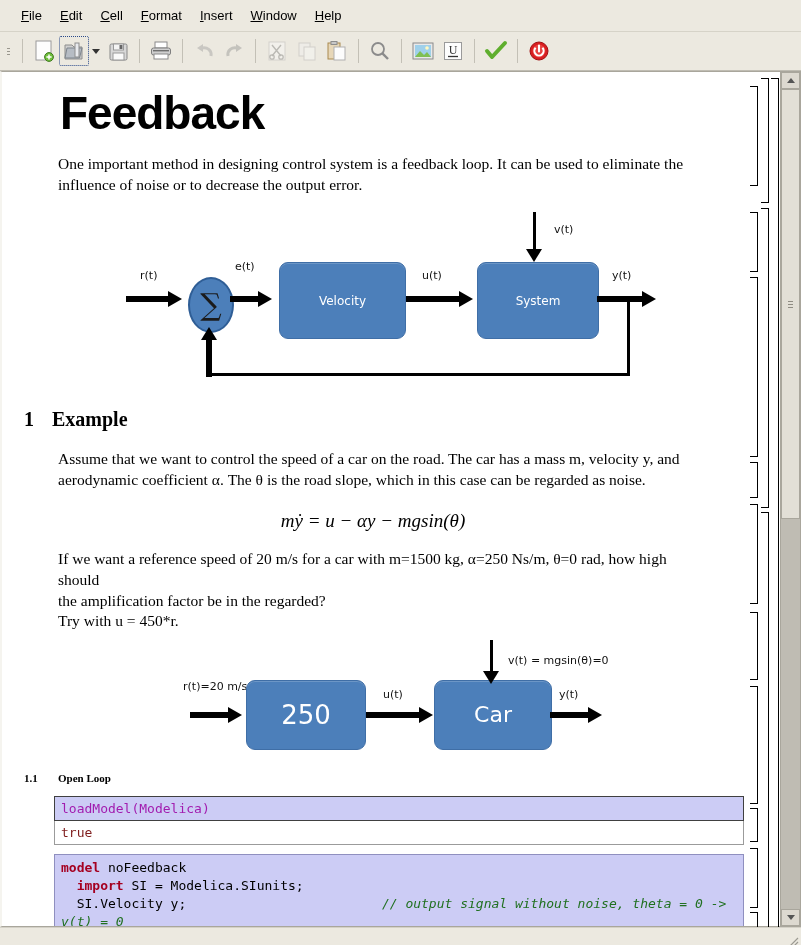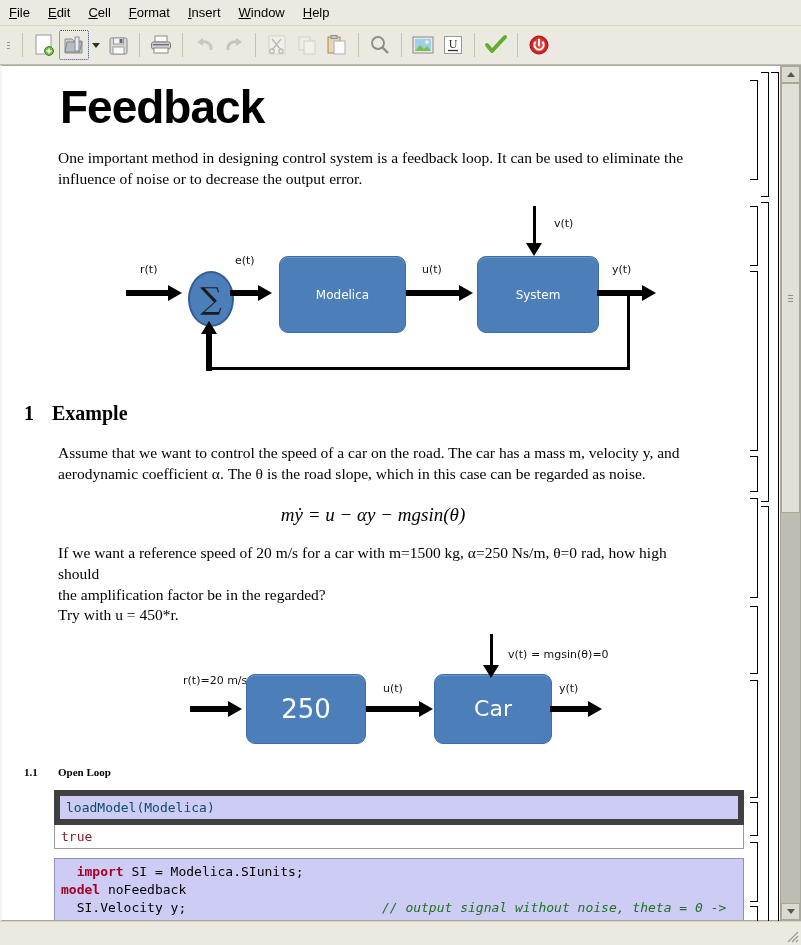--- a/index.html
+++ b/index.html
@@ -4,24 +4,24 @@
 <style>
   html,body{margin:0;padding:0;}
   body{
     width:801px;height:945px;overflow:hidden;
     background:#e8e8e0;
     font-family:"Liberation Sans", sans-serif;
     font-size:12px;color:#000;
   }
   
   #menubar{
-    height:26px;background:#ece9e0;
+    height:32px;background:#ece9e0;
     display:flex;align-items:center;
     border-bottom:1px solid #d6d3c8;
-    padding-left:0;box-sizing:border-box;
+    padding-left:12px;box-sizing:border-box;
   }
   .menu-item{
     padding:3px 9px;font-size:13px;color:#000;cursor:default;
     font-family:"Liberation Sans", sans-serif;
   }
   .menu-item u{text-decoration:underline;}
 
   
   #toolbar{
     height:39px;background:#ece9e0;
@@ -138,23 +138,23 @@
     border-left:8px solid transparent;border-right:8px solid transparent;border-bottom:13px solid #000;}
   .sumcircle{
     position:absolute;background:#4c7fba;border:2px solid #2f5e96;
     border-radius:50%;display:flex;align-items:center;justify-content:center;
     color:#1b1b1b;font-size:30px;font-family:"DejaVu Serif", serif;line-height:1;
   }
 
   
   .cellblock{margin:12px 0 0 52px;width:690px;}
   .incell{
-    background:#ccccf5;border:6px solid #404040;
+    background:#ccccf5;border:1px solid #404040;
     font-family:"DejaVu Sans Mono", monospace;font-size:13px;
-    padding:4px 6px;box-sizing:border-box;color:#0c4a6e;white-space:pre;
+    padding:4px 6px;box-sizing:border-box;color:#a21caf;white-space:pre;
   }
   .outcell{
     background:#fff;border:1px solid #9b9b9b;border-top:none;
     font-family:"DejaVu Sans Mono", monospace;font-size:13px;
     padding:4px 6px;box-sizing:border-box;color:#7f1d1d;white-space:pre;
   }
   .codecell{
     background:#ccccf5;border:1px solid #8f8fbf;
     font-family:"DejaVu Sans Mono", monospace;font-size:13px;
     padding:4px 6px;box-sizing:border-box;color:#000;
@@ -327,21 +327,21 @@
         <div class="dline" style="left:204px;top:128px;width:6px;height:42px;"></div>
         <div class="arrowU" style="left:199px;top:120px;"></div>
         <div class="dline" style="left:204px;top:166px;width:424px;height:3px;"></div>
         <div class="dline" style="left:625px;top:92px;width:3px;height:77px;"></div>
 
         <div class="dlabel" style="left:233px;top:53px;">e(t)</div>
         <div class="dline" style="left:228px;top:89px;width:34px;height:6px;"></div>
         <div class="arrowR" style="left:256px;top:84px;"></div>
 
         <div class="dbox" style="left:277px;top:55px;width:125px;height:75px;font-size:12px;">
-          <span>Modelica</span>
+          <span>Velocity</span>
         </div>
 
         <div class="dlabel" style="left:420px;top:62px;">u(t)</div>
         <div class="dline" style="left:404px;top:89px;width:58px;height:6px;"></div>
         <div class="arrowR" style="left:457px;top:84px;"></div>
 
         <div class="dbox" style="left:475px;top:55px;width:120px;height:75px;font-size:12px;">
           <span>System</span>
         </div>
 
@@ -398,21 +398,21 @@
       <h3 class="sub">
         <span class="num">1.1</span><span>Open Loop</span>
       </h3>
 
       <div class="cellblock">
         <div class="incell">loadModel(Modelica)</div>
         <div class="outcell">true</div>
       </div>
 
       <div class="cellblock" style="margin-top:9px;">
-        <div class="codecell" id="codecell"><div><span>  </span><span class="kw">import</span><span> SI = Modelica.SIunits;</span></div><div><span class="kw">model</span><span> noFeedback</span></div><div><span>  SI.Velocity y;                         </span><span class="cm">// output signal without noise, theta = 0 -&gt; v(t) = 0</span></div></div>
+        <div class="codecell" id="codecell"><div><span class="kw">model</span><span> noFeedback</span></div><div><span>  </span><span class="kw">import</span><span> SI = Modelica.SIunits;</span></div><div><span>  SI.Velocity y;                         </span><span class="cm">// output signal without noise, theta = 0 -&gt; v(t) = 0</span></div></div>
       </div>
 
     </div>
   </div>
 
   <div id="gutter">
 
     <div class="brk" style="left:27px;top:6px;width:8px;height:880px;"></div>
 
     <div class="brk" style="left:17px;top:6px;width:8px;height:125px;"></div>

